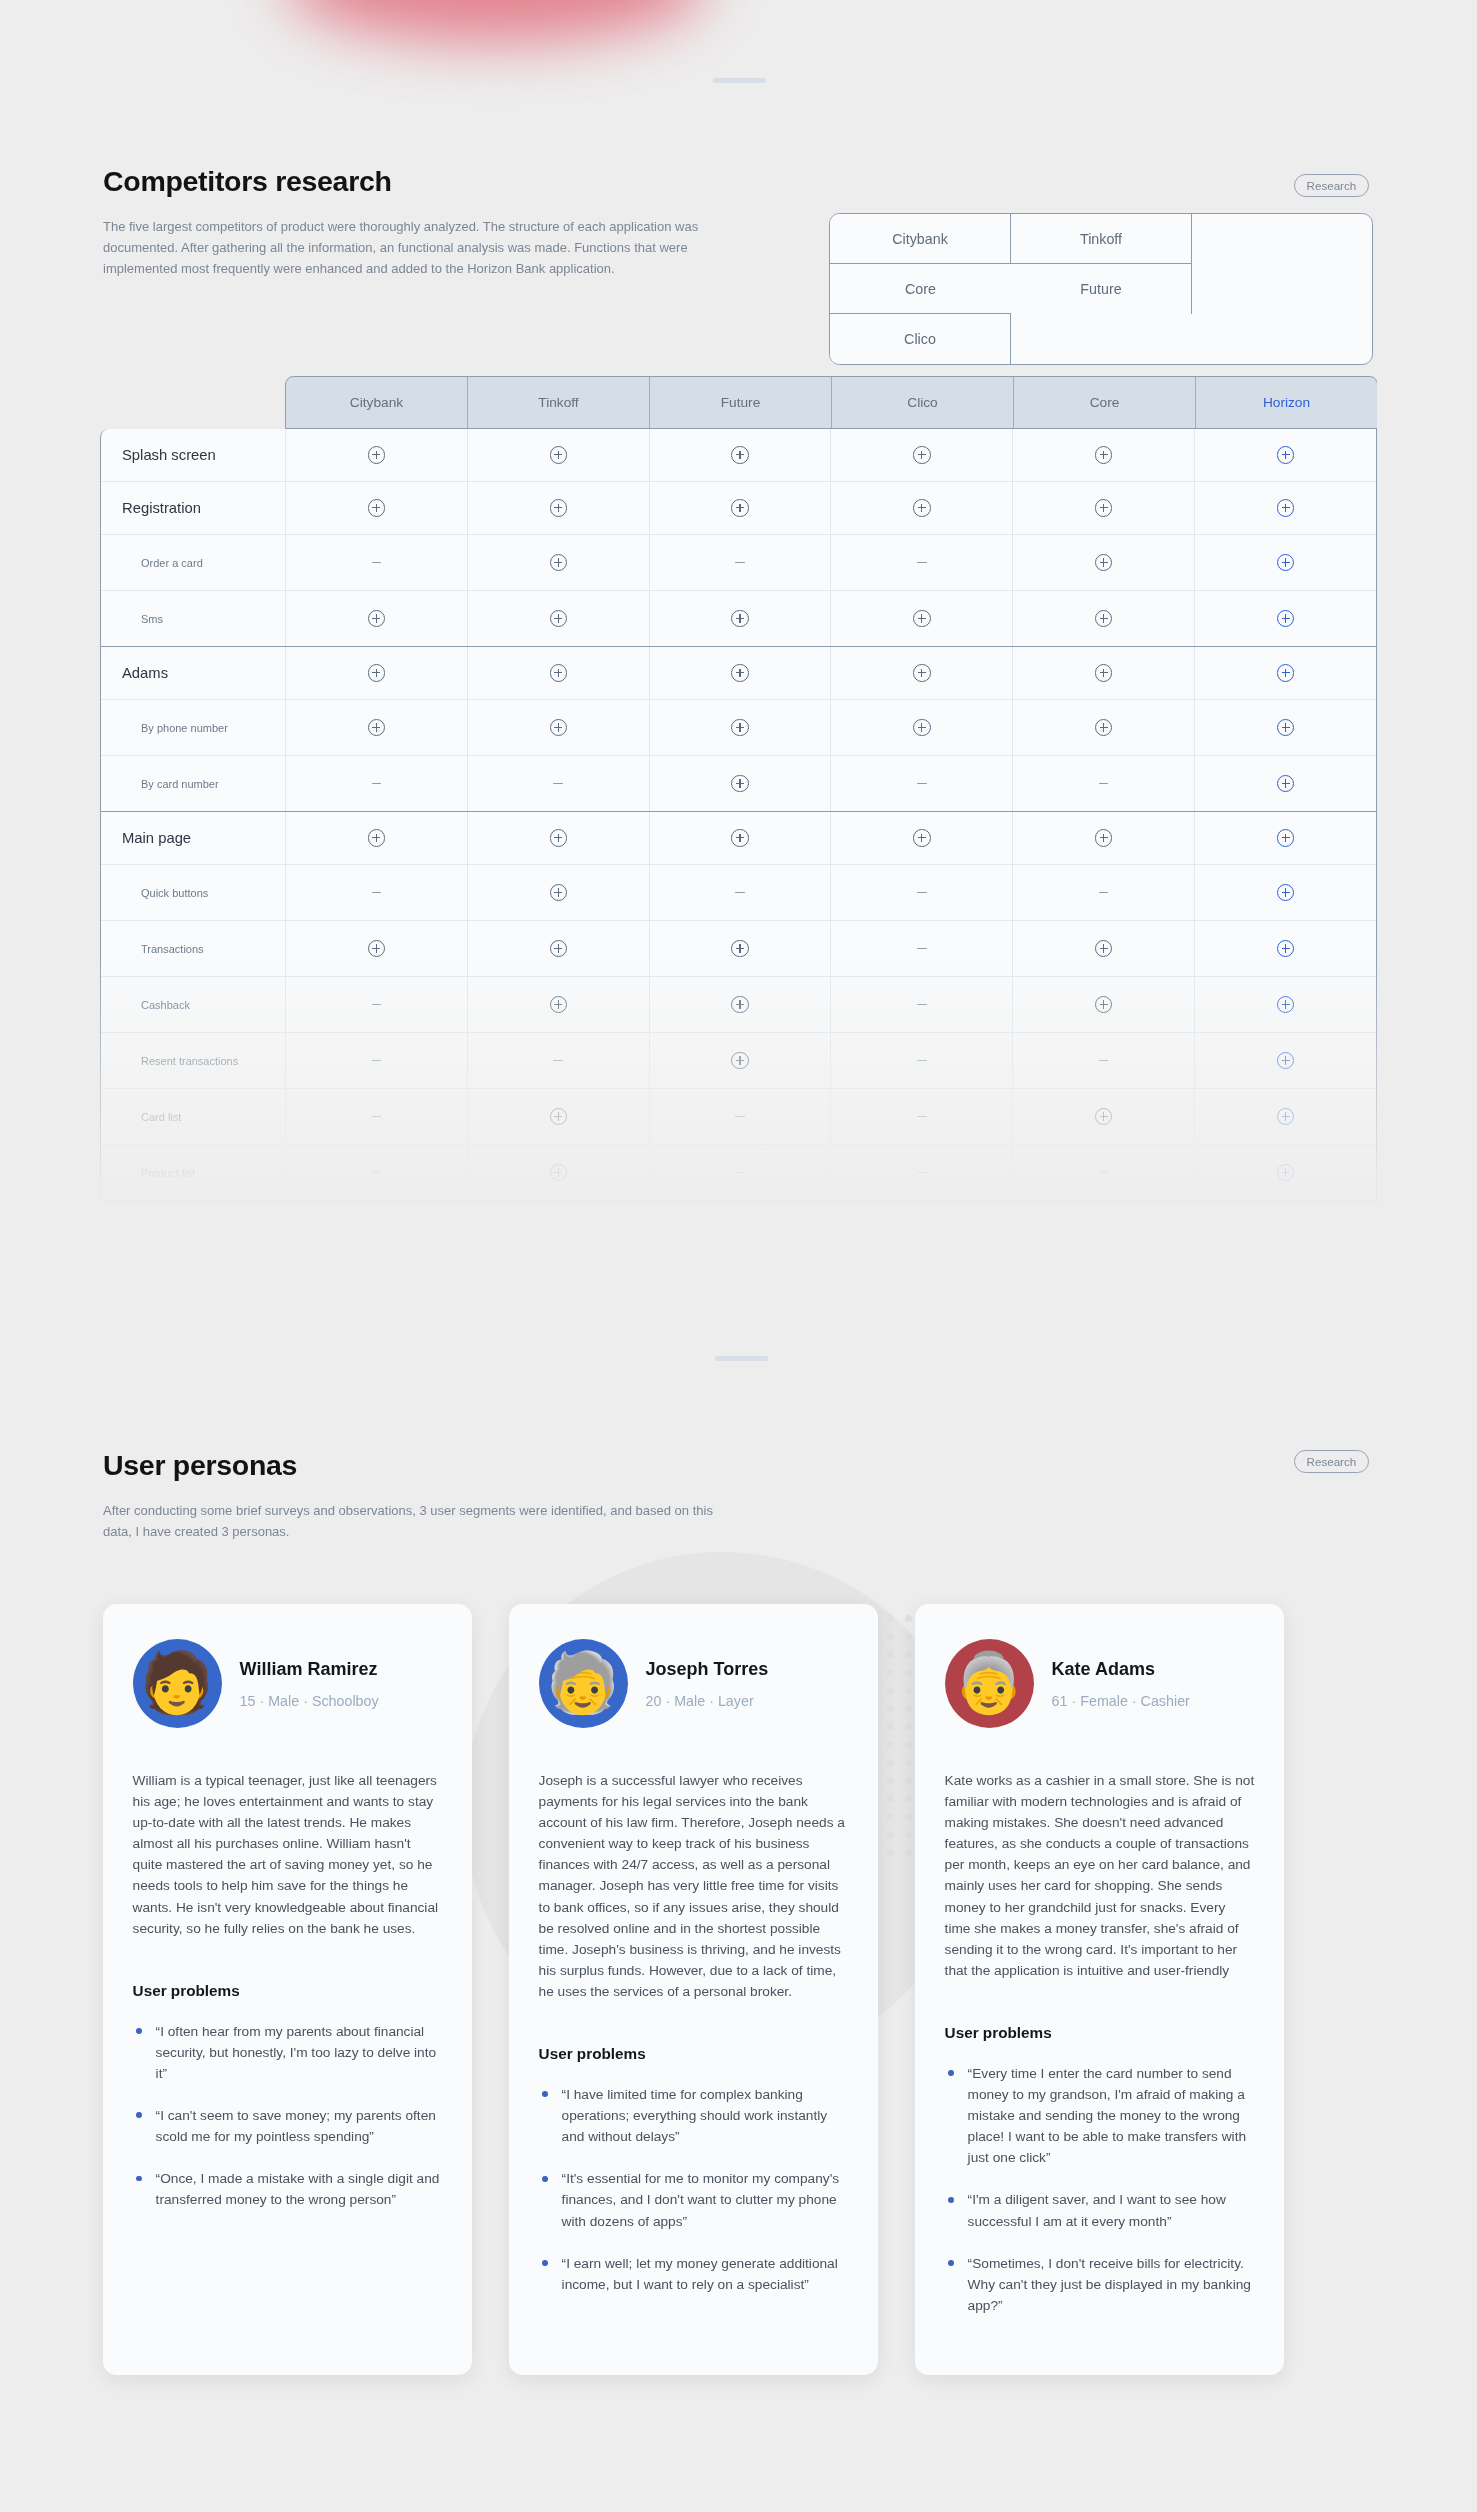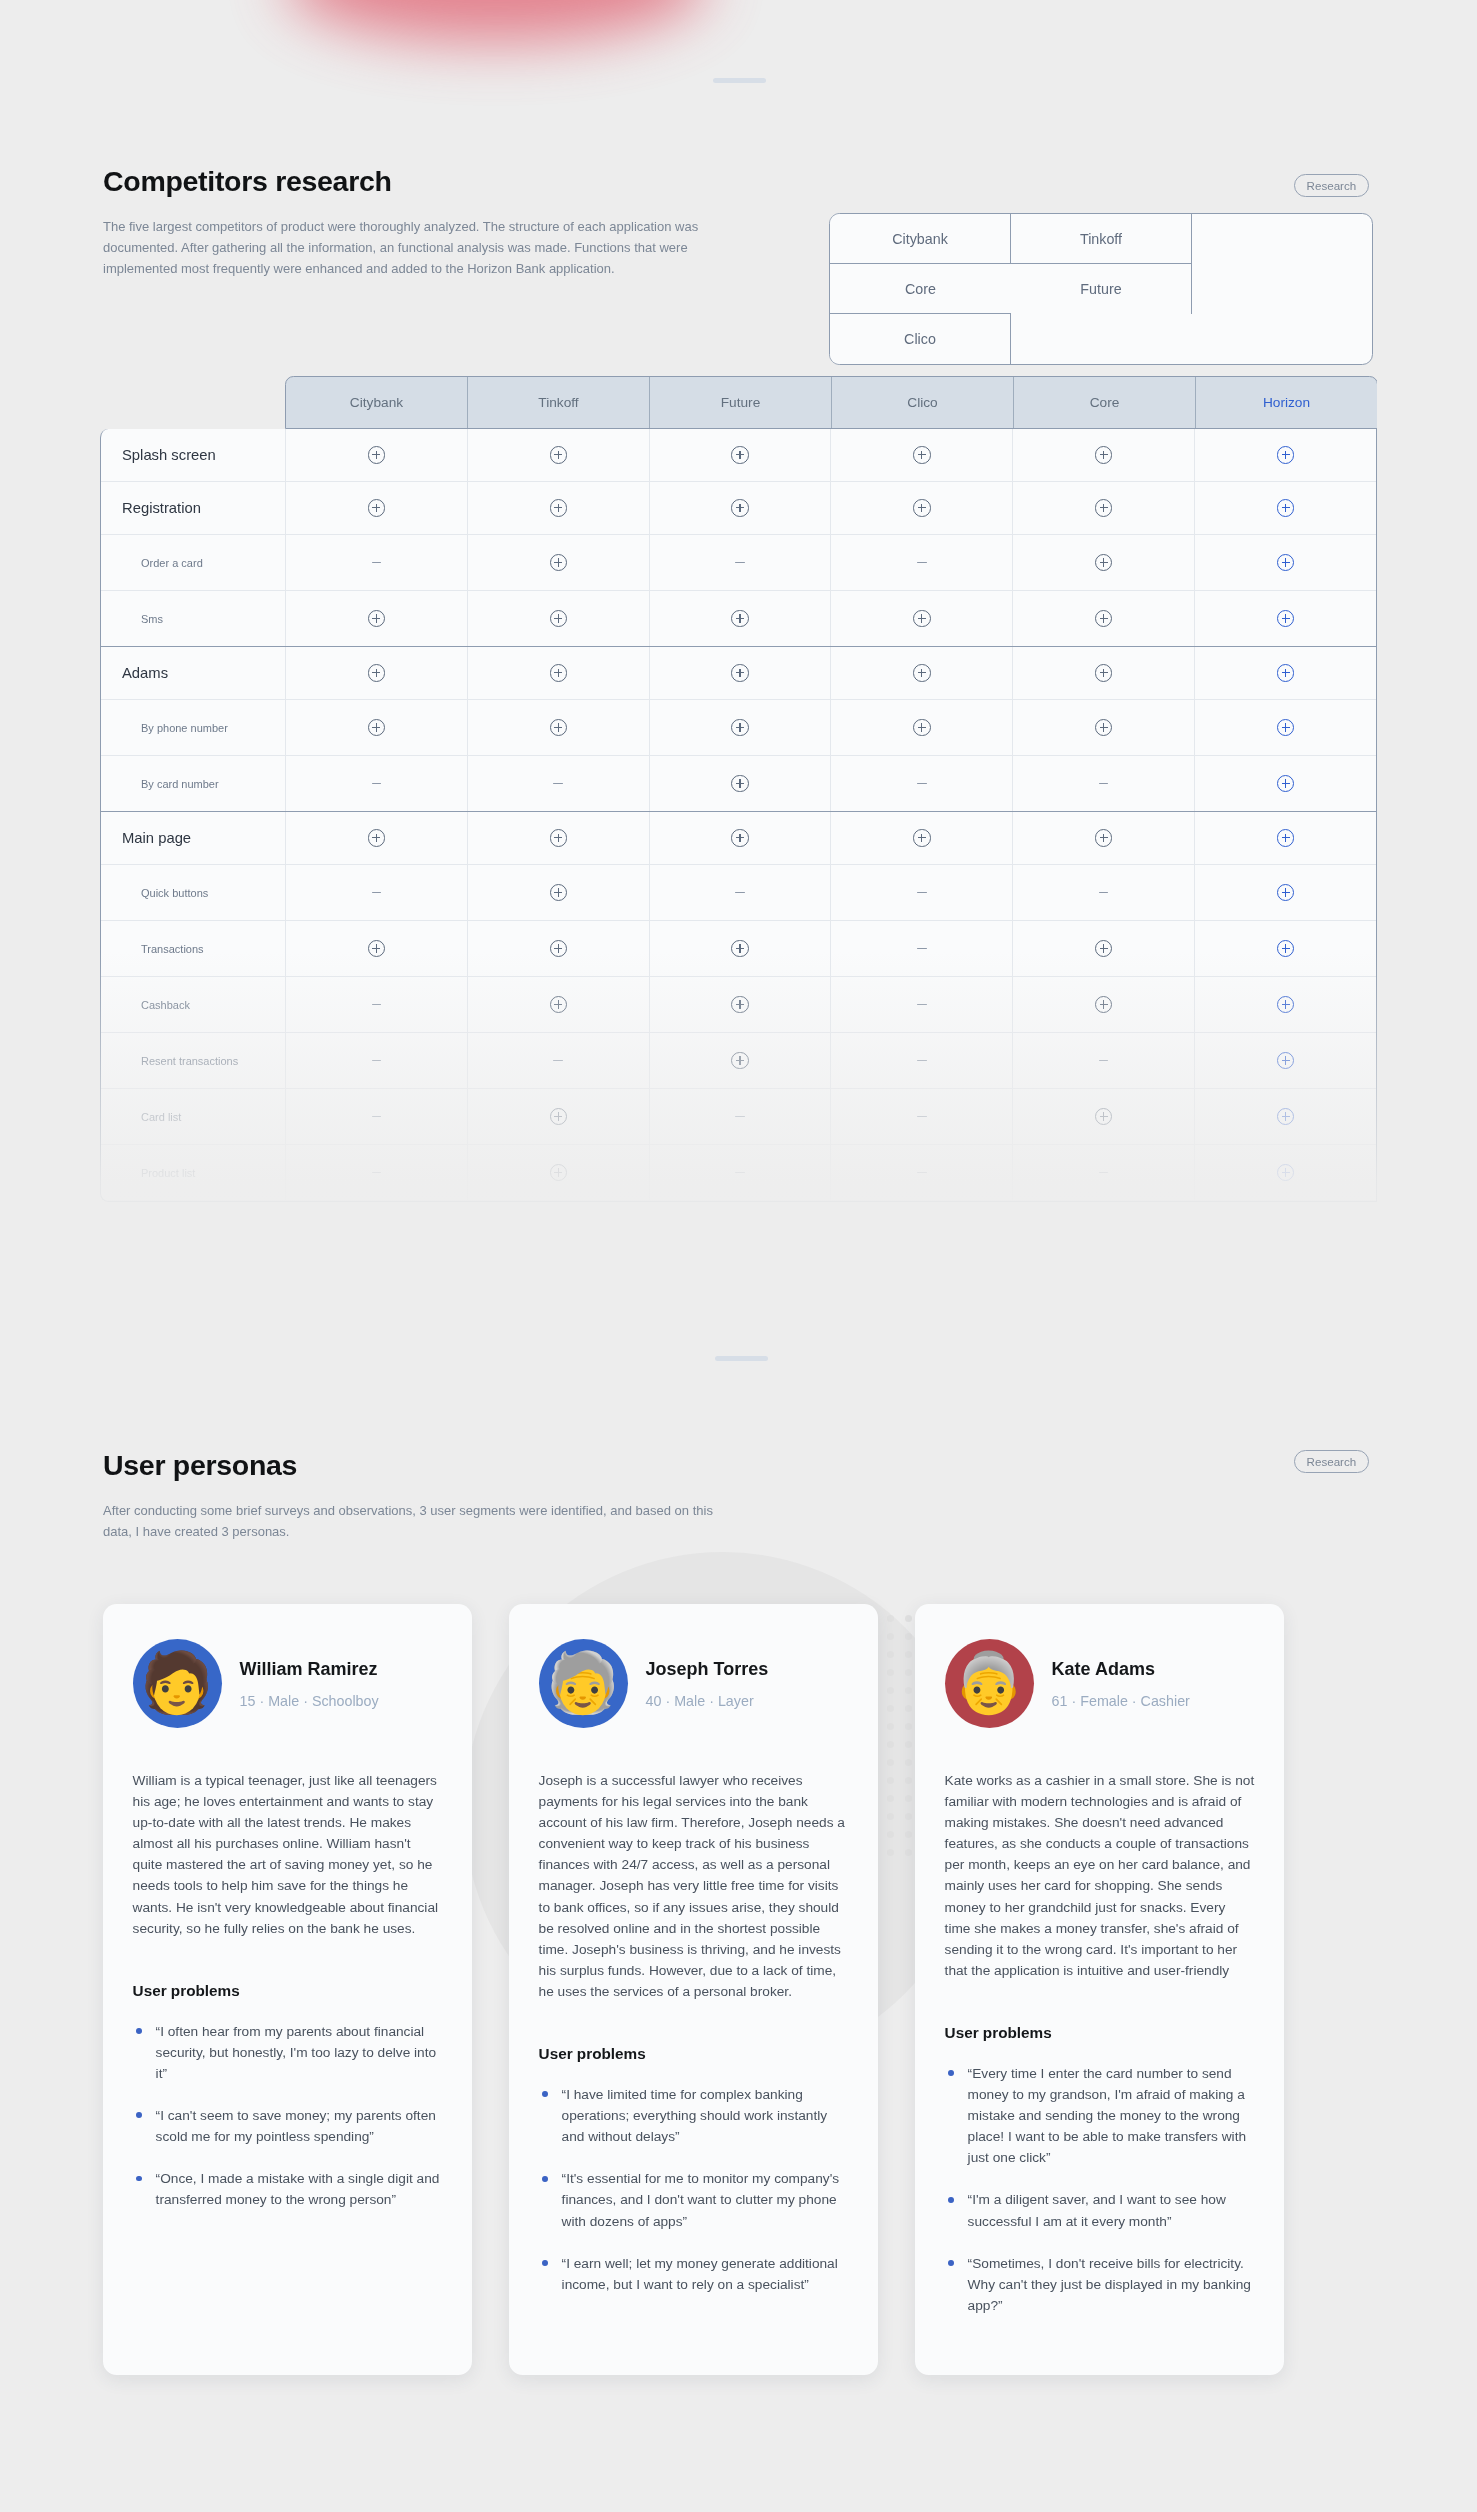--- a/index.html
+++ b/index.html
@@ -767,21 +767,21 @@
         <div class="problems-title">User problems</div>
         <div class="problem">“I often hear from my parents about financial security, but honestly, I'm too lazy to delve into it”</div>
         <div class="problem">“I can't seem to save money; my parents often scold me for my pointless spending”</div>
         <div class="problem">“Once, I made a mistake with a single digit and transferred money to the wrong person”</div>
       </div>
       <div class="card">
         <div class="card-head">
           <div class="avatar" style="background: rgb(55, 103, 200);">🧓</div>
           <div>
             <div class="p-name">Joseph Torres</div>
-            <div class="p-meta">40 · Male · Layer</div>
+            <div class="p-meta">20 · Male · Layer</div>
           </div>
         </div>
         <div class="p-body">Joseph is a successful lawyer who receives payments for his legal services into the bank account of his law firm. Therefore, Joseph needs a convenient way to keep track of his business finances with 24/7 access, as well as a personal manager. Joseph has very little free time for visits to bank offices, so if any issues arise, they should be resolved online and in the shortest possible time. Joseph's business is thriving, and he invests his surplus funds. However, due to a lack of time, he uses the services of a personal broker.</div>
         <div class="problems-title">User problems</div>
         <div class="problem">“I have limited time for complex banking operations; everything should work instantly and without delays”</div>
         <div class="problem">“It's essential for me to monitor my company's finances, and I don't want to clutter my phone with dozens of apps”</div>
         <div class="problem">“I earn well; let my money generate additional income, but I want to rely on a specialist”</div>
       </div>
       <div class="card">
         <div class="card-head">

